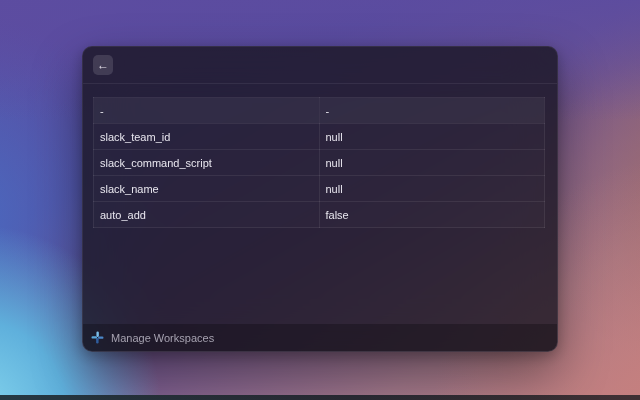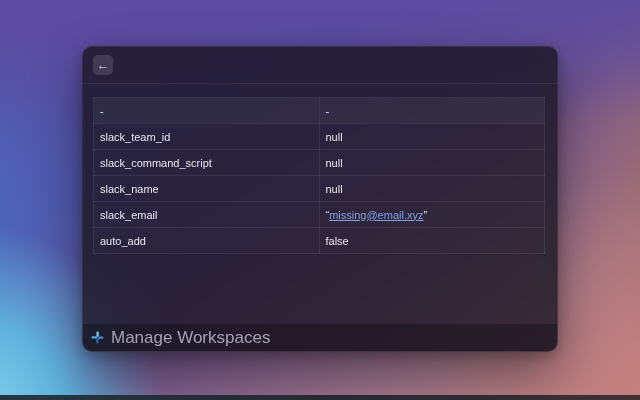--- a/index.html
+++ b/index.html
@@ -58,21 +58,21 @@
     height:26px; padding:0 6px;
     font-weight:400; text-align:left; white-space:nowrap; overflow:hidden;
   }
   table.kv th { background:rgba(255,255,255,0.055); }
   table.kv td { background:rgba(255,255,255,0.015); }
   a.cell-link { color:#7fa2e6; text-decoration:underline; }
   .footer {
     flex:0 0 27px; height:27px;
     display:flex; align-items:center; gap:7px; padding:0 8px;
     background:rgba(8,6,12,0.32);
-    font-size:17px; color:#a6a2b0;
+    font-size:11px; color:#a6a2b0;
   }
   .footer-icon { width:13px; height:13px; display:block; flex:0 0 13px; }
 </style>
 </head>
 <body>
 
 <div class="desktop">
   <div class="bottom-strip"></div>
 
   <div class="window">
@@ -97,24 +97,20 @@
             </tr>
             <tr>
               <td>slack_command_script</td>
               <td><span>null</span></td>
             </tr>
             <tr>
               <td>slack_name</td>
               <td><span>null</span></td>
             </tr>
             <tr>
-              <td>slack_email</td>
-              <td><span>“</span><a class="cell-link" href="#">missing@email.xyz</a><span>”</span></td>
-            </tr>
-            <tr>
               <td>auto_add</td>
               <td><span>false</span></td>
             </tr>
           </tbody>
       </table>
     </div>
 
     <div class="footer">
       <svg class="footer-icon" viewBox="0 0 24 24" aria-hidden="true">
         <rect x="10" y="1" width="4.5" height="10" rx="2.2" fill="#7cc0ec"></rect>

